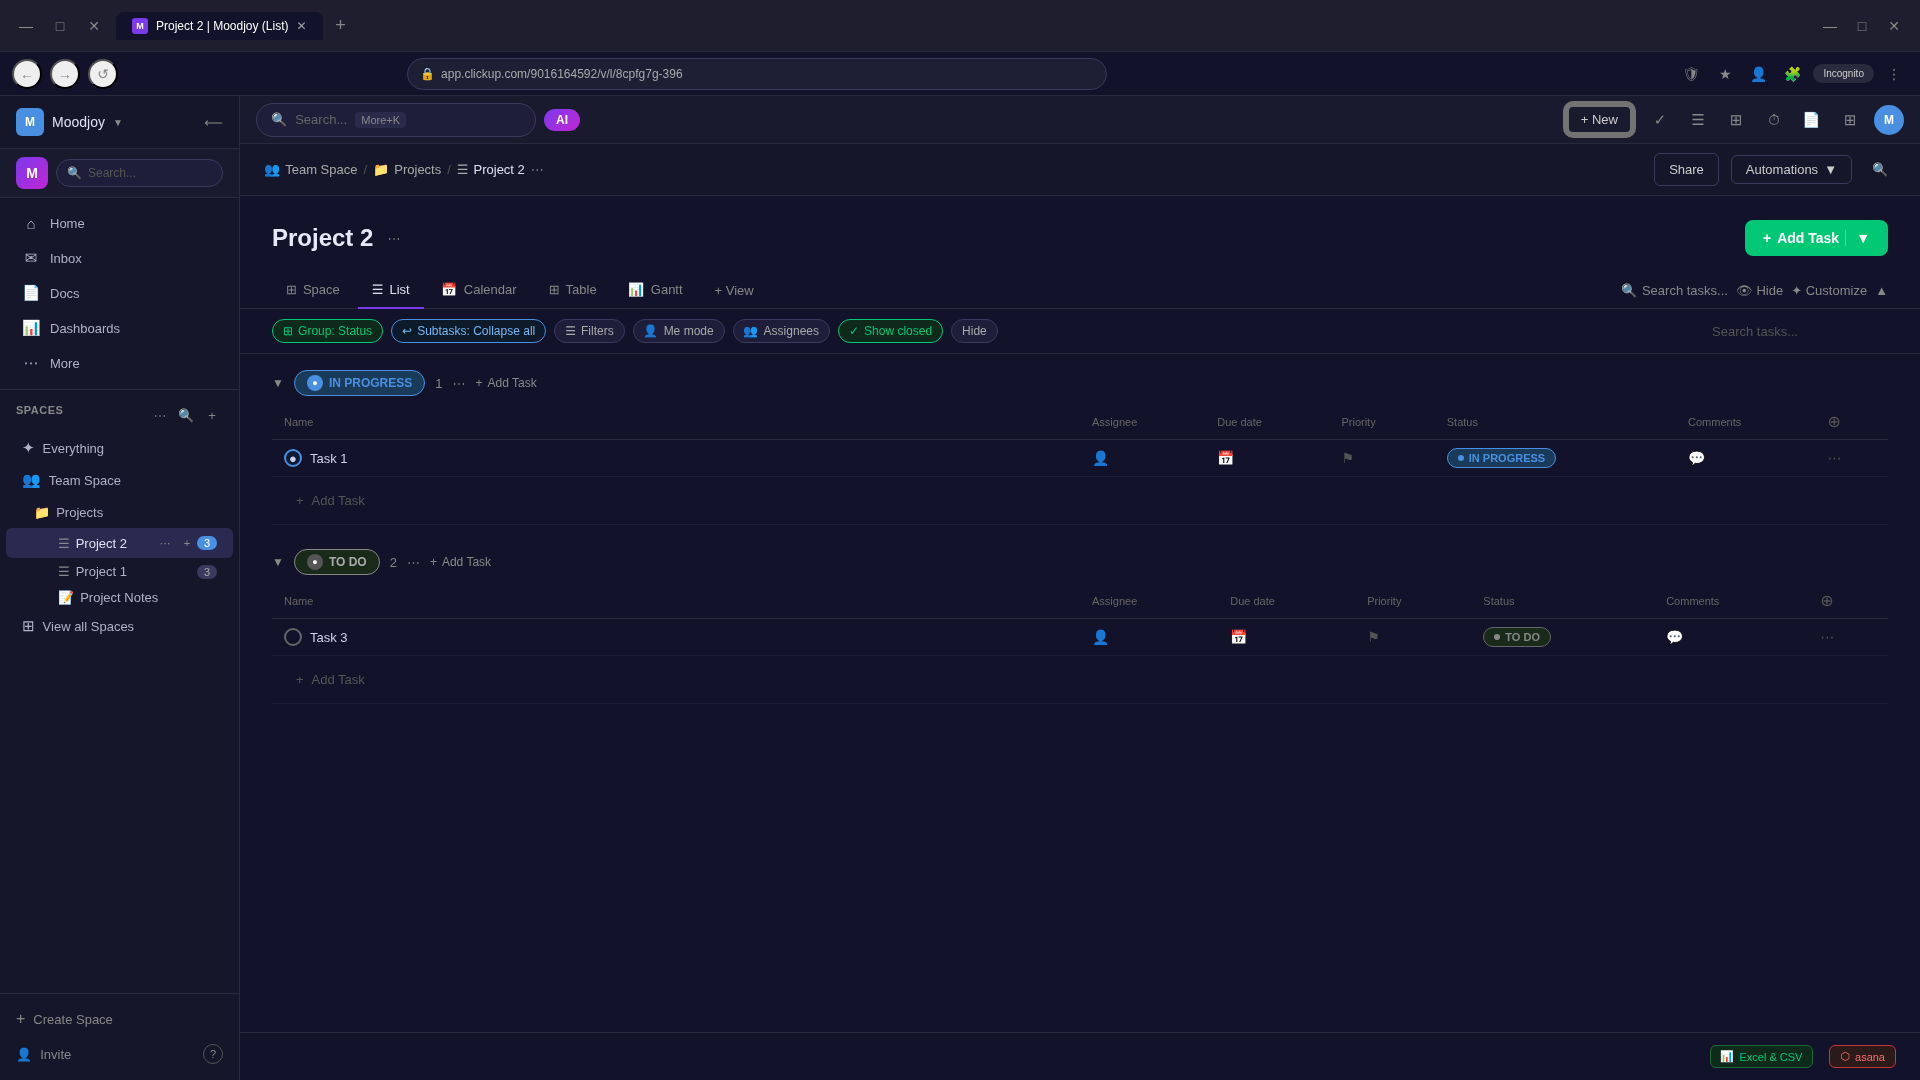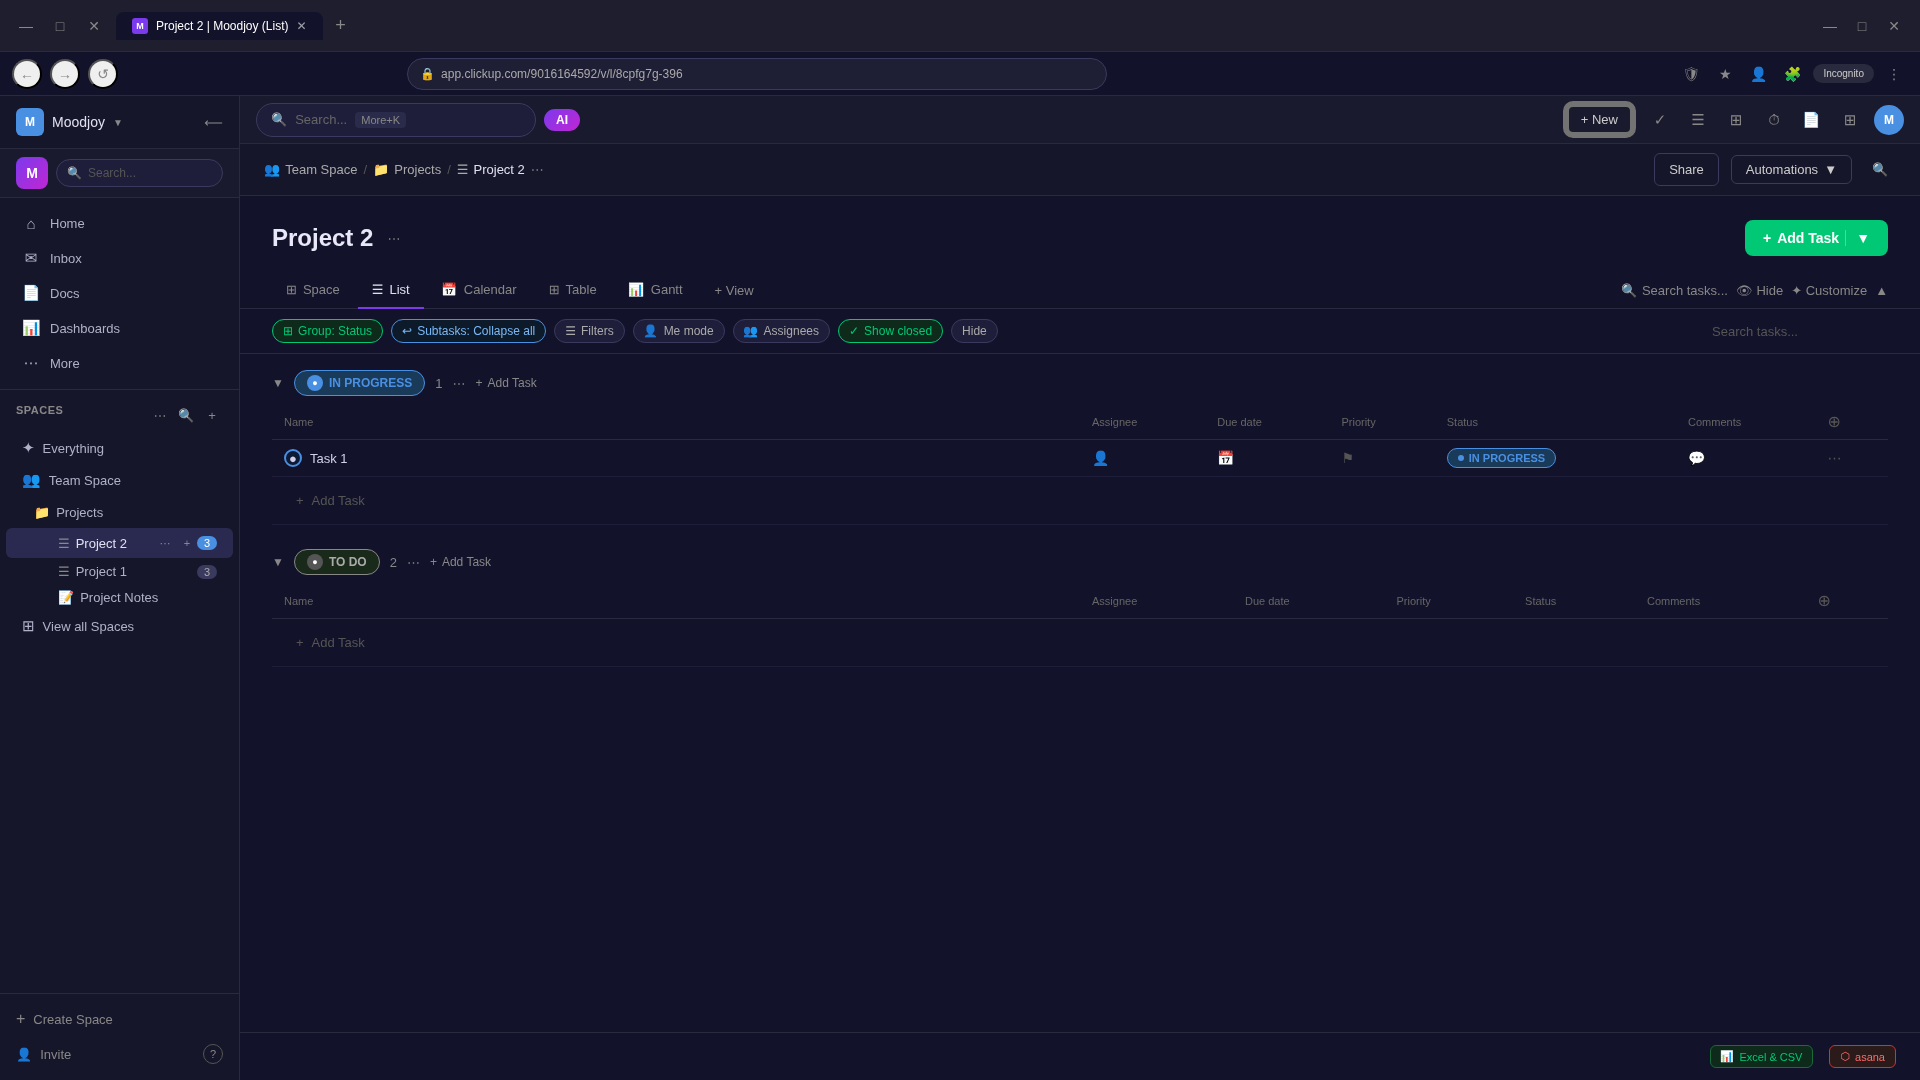--- a/index.html
+++ b/index.html
@@ -579,20 +579,49 @@
                 </th>
                 <th>
                   <span>Comments</span>
                 </th>
                 <th>
                   <span class="col-add">⊕</span>
                 </th>
               </tr>
             </thead>
             <tbody>
+              <tr class="task-row">
+                <td>
+                  <div class="task-name">
+                    <div class="task-status-circle circle-gray"></div>
+                    <span>Task 3</span>
+                  </div>
+                </td>
+                <td>
+                  <span class="task-col-icon">👤</span>
+                </td>
+                <td>
+                  <span class="task-col-icon">📅</span>
+                </td>
+                <td>
+                  <span class="task-col-icon">⚑</span>
+                </td>
+                <td>
+                  <span class="status-badge status-todo">
+                    <span class="status-dot"></span>
+                    <span>TO DO</span>
+                  </span>
+                </td>
+                <td>
+                  <span class="task-col-icon">💬</span>
+                </td>
+                <td>
+                  <span class="col-more">⋯</span>
+                </td>
+              </tr>
               <tr>
                 <td colspan="7">
                   <div class="add-task-row">
                     <span>+</span>
                     <span>Add Task</span>
                   </div>
                 </td>
               </tr>
             </tbody>
           </table>

